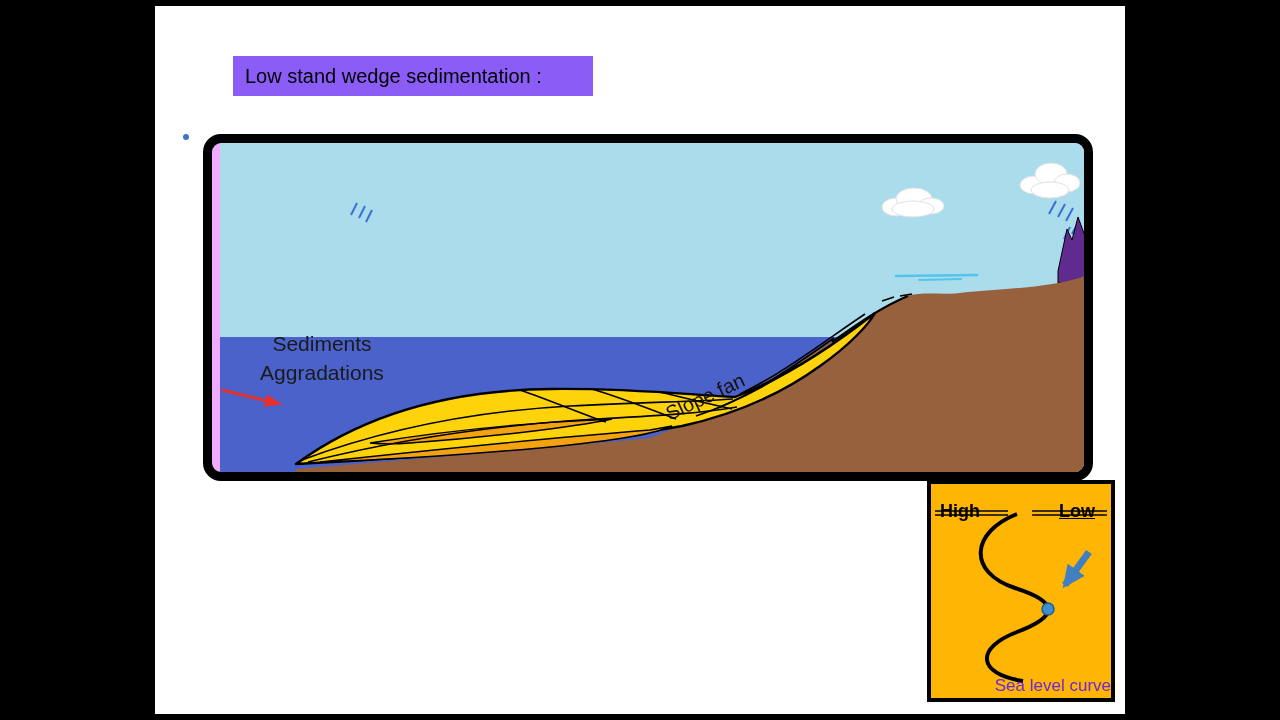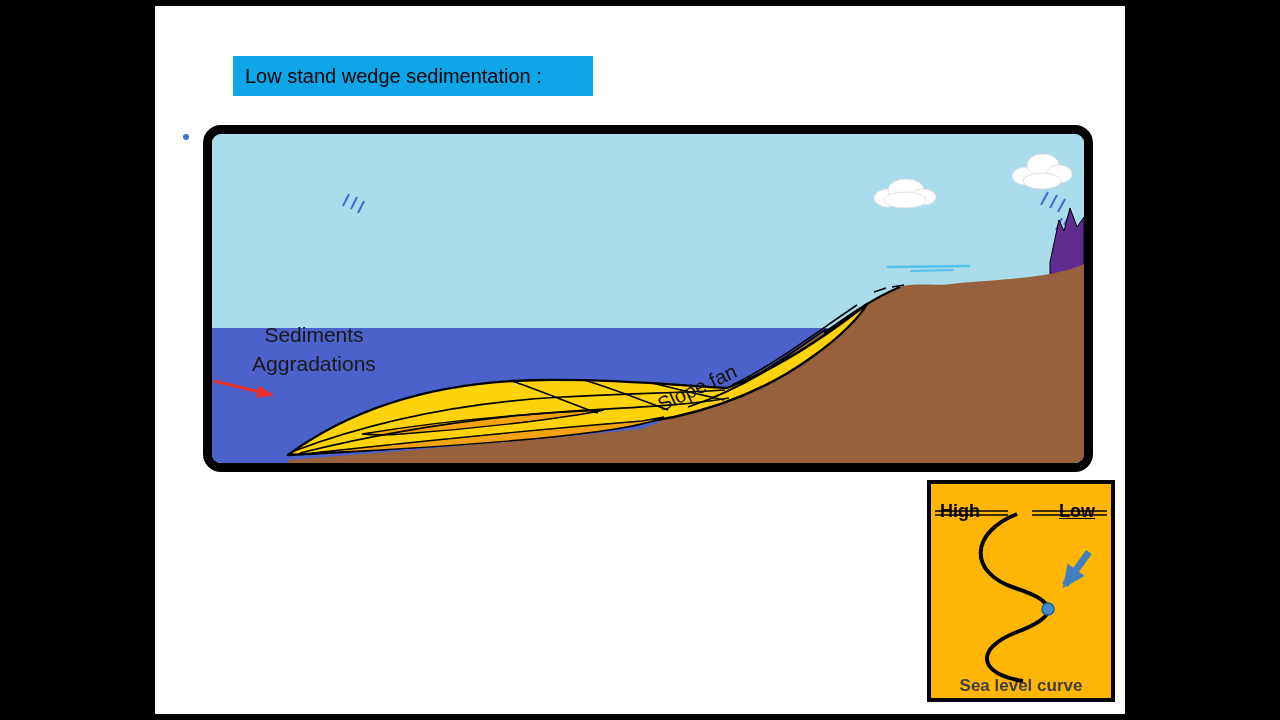--- a/index.html
+++ b/index.html
@@ -8,46 +8,46 @@
     background:#000;font-family:"Liberation Sans",sans-serif;
   }
   .slide{position:absolute;left:155px;top:6px;width:970px;height:708px;background:#ffffff;}
   .title-box{
     position:absolute;left:78px;top:50px;width:360px;height:40px;
     box-sizing:border-box;display:flex;align-items:center;padding-left:12px;
     font-size:20px;color:#000;
   }
   .bullet{position:absolute;left:28px;top:128px;width:6px;height:6px;border-radius:50%;}
   .frame{
-    position:absolute;left:48px;top:119px;width:890px;height:347px;
+    position:absolute;left:48px;top:128px;width:890px;height:347px;
     box-sizing:border-box;border:9px solid #000;border-radius:18px;
-    overflow:hidden;background:#22c55e;
+    overflow:hidden;background:#f0abfc;padding-left:8px;
   }
   .frame svg{display:block;}
   .caption{position:absolute;left:63px;top:513px;font-size:19.5px;line-height:29px;color:#111;}
   .inset{
     position:absolute;left:772px;top:474px;width:188px;height:222px;
     box-sizing:border-box;border:4px solid #000;
   }
   .inset svg{position:absolute;left:0;top:0;}
   .inset-label{position:absolute;top:5px;font-size:18px;font-weight:700;color:#000;margin-top:12px;}
   .inset-label.high{left:9px;}
   .inset-label.low{right:16px;text-decoration:underline;}
   .inset-caption{
-    position:absolute;bottom:2px;left:0;right:0;text-align:center;
-    font-size:17px;font-weight:700;color:#404040;
+    position:absolute;bottom:2px;left:0;right:0;text-align:right;
+    font-size:17px;font-weight:400;color:#6d28d9;
   }
   svg text{font-family:"Liberation Sans",sans-serif;}
 </style>
 </head>
 <body>
 
 <div class="slide">
 
-  <div class="title-box" style="background: #0ea5e9;">
+  <div class="title-box" style="background: #8b5cf6;">
     <span>Low stand wedge sedimentation :</span>
   </div>
 
   <div class="bullet" style="background: rgb(68, 114, 196);"></div>
 
   <div class="frame">
     <svg width="872" height="329" viewBox="0 0 872 329">
       <defs>
         <marker id="mRed" markerUnits="userSpaceOnUse" markerWidth="20" markerHeight="16" refX="15" refY="6.5" orient="auto">
           <path d="M0,0 L17,6.5 L0,13 Z" fill="#e8302a"></path>

